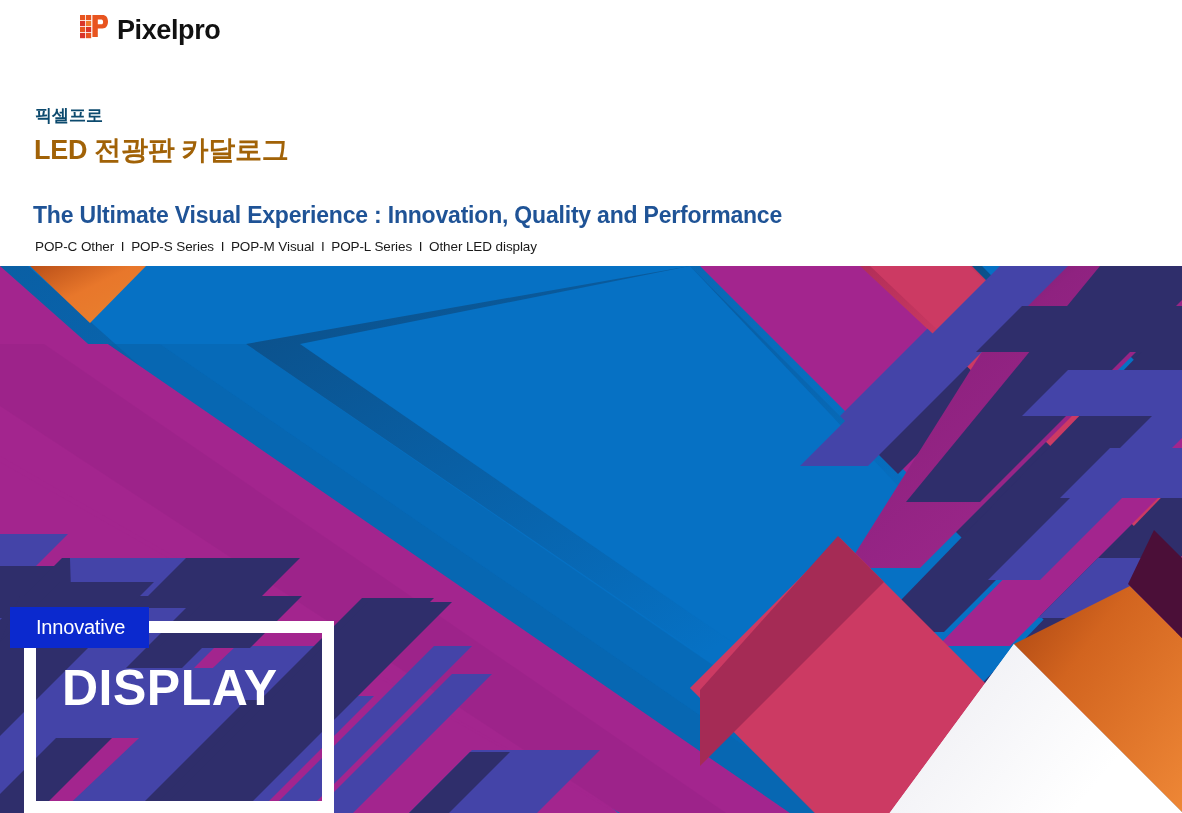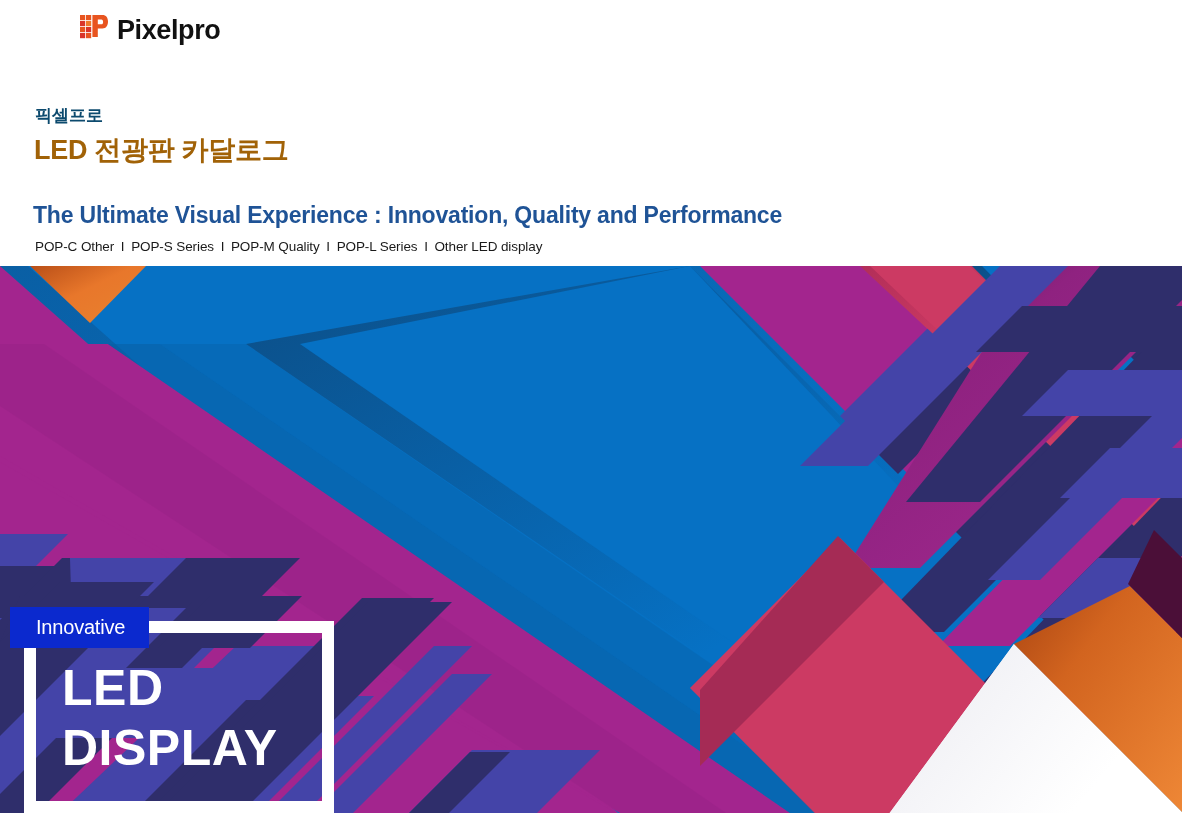--- a/index.html
+++ b/index.html
@@ -190,21 +190,21 @@
 
     <div id="doc-title">LED 전광판 카달로그</div>
 
     <div id="tagline">The Ultimate Visual Experience : Innovation, Quality and Performance</div>
 
     <div id="series-line">
       <span>POP-C Other</span>
       <span class="sep">I</span>
       <span>POP-S Series</span>
       <span class="sep">I</span>
-      <span>POP-M Quality</span>
+      <span>POP-M Visual</span>
       <span class="sep">I</span>
       <span>POP-L Series</span>
       <span class="sep">I</span>
       <span>Other LED display</span>
     </div>
   </div>
 
   <div id="banner">
     <svg width="1182" height="547" viewBox="0 0 1182 547" xmlns="http://www.w3.org/2000/svg">
       <defs>
@@ -441,18 +441,17 @@
         <polygon points="596,520 640,520 420,740 376,740" fill="#2F2E6B" opacity="0"></polygon>
         <polygon points="470,486 510,486 282,714 242,714" fill="#2F2E6B"></polygon>
       </g>
     </svg>
 
     <div id="badge">Innovative</div>
 
     <div id="frame"></div>
 
     <div id="hero-text">
-      <span class="line">LED</span>
       <span class="line">DISPLAY</span>
     </div>
   </div>
 
 </div>
 
 </body></html>

